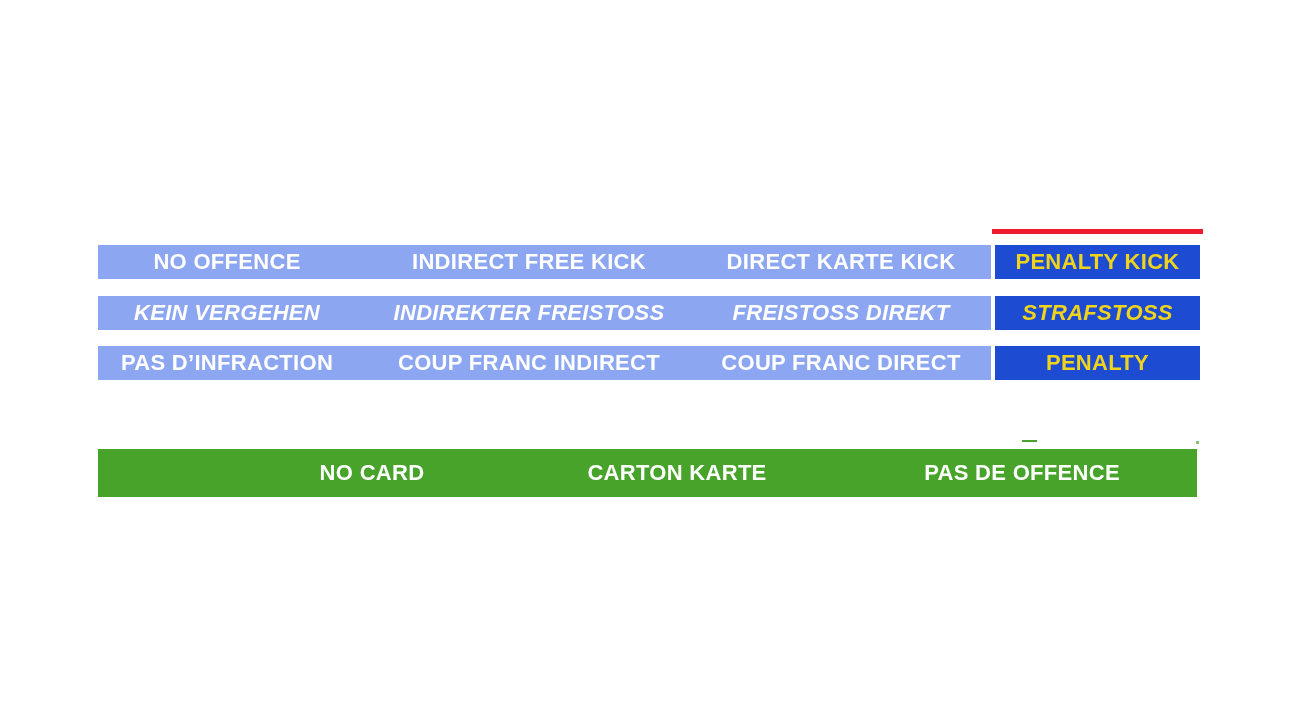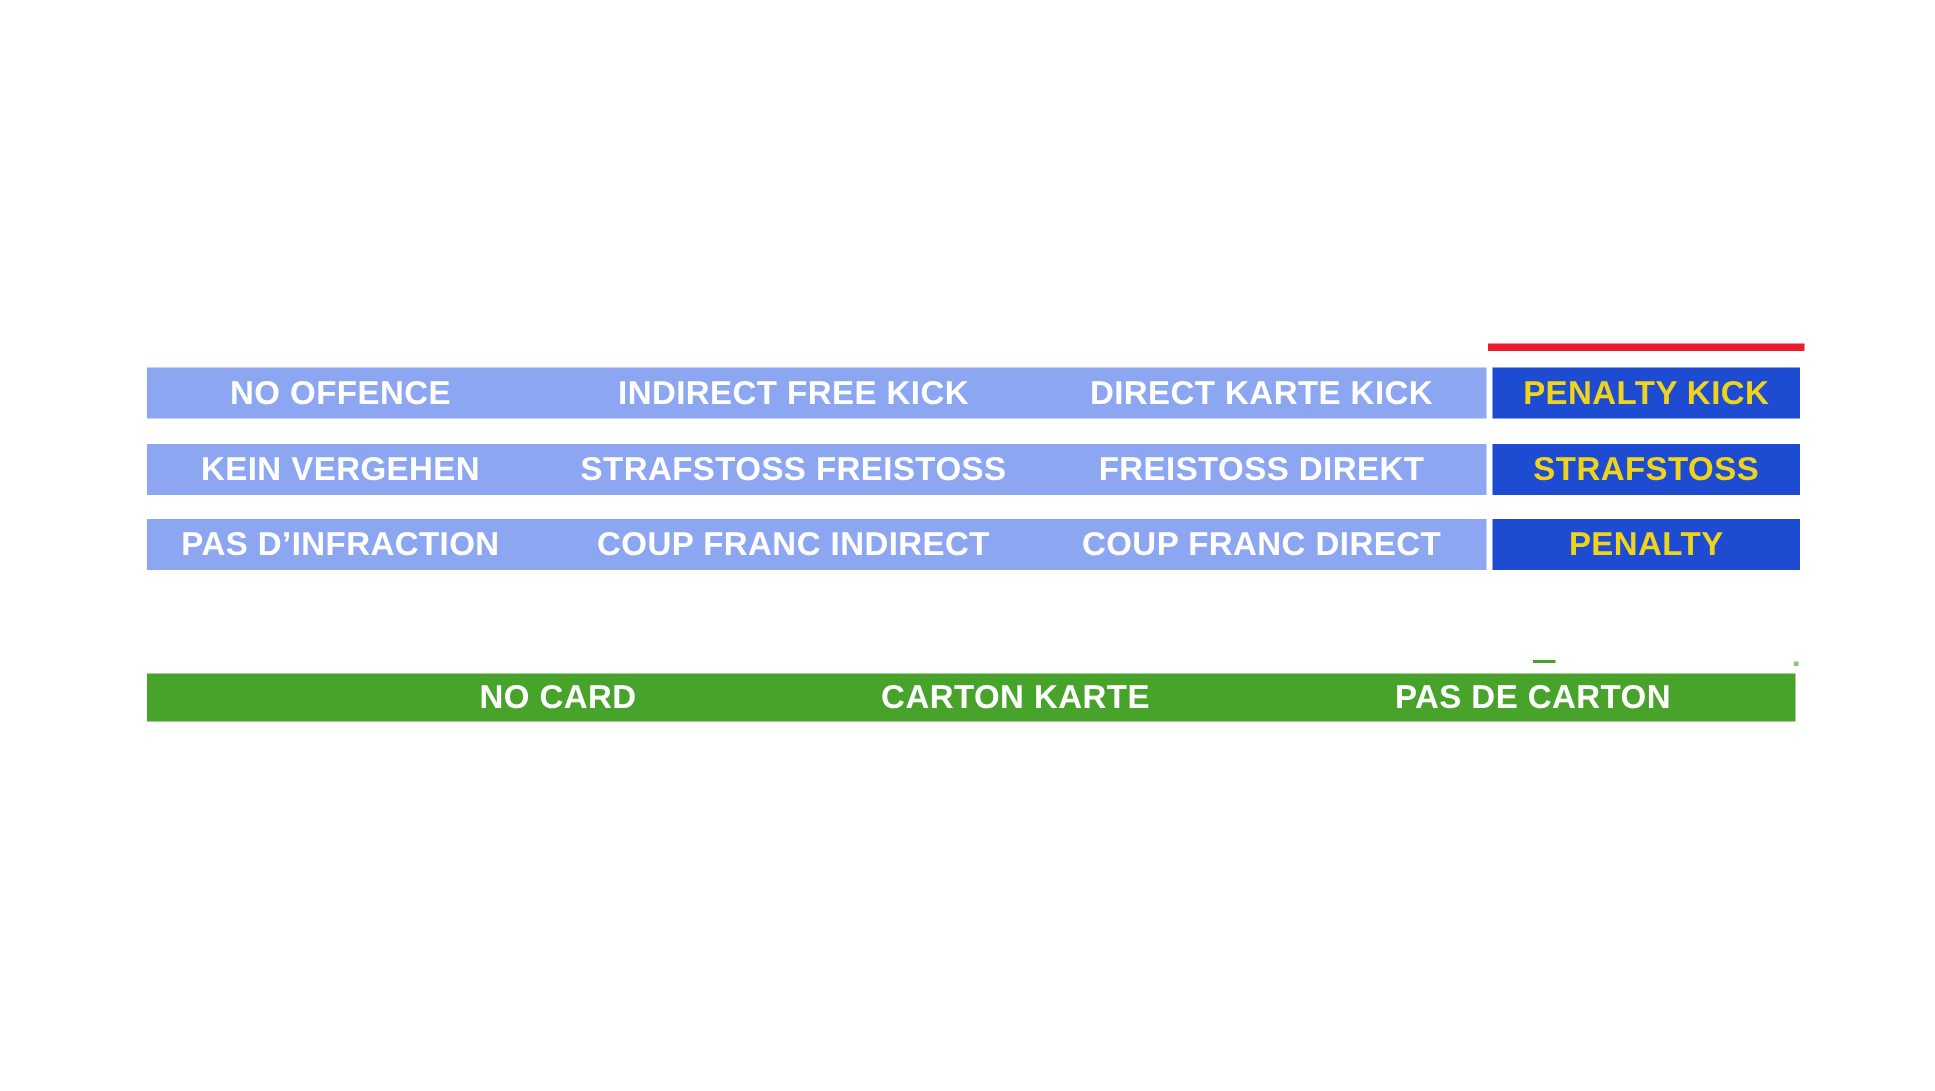--- a/index.html
+++ b/index.html
@@ -6,21 +6,21 @@
   .slide{
     position:relative;
     width:1290px;
     height:727px;
     background:#ffffff;
     overflow:hidden;
     font-family:"Liberation Sans", sans-serif;
   }
   .row{position:absolute;left:0;width:100%;height:44px;}
   .r1{top:245px;}
-  .r2{top:296px;}
+  .r2{top:296px;font-style:italic;}
   .r3{top:346px;padding-left:36px;}
   .bar{
     position:absolute;left:98px;top:0;width:893px;height:34px;
     background:var(--bar_light_blue,#8CA6F2);
   }
   .cell{
     position:absolute;top:50%;transform:translate(-50%,-50%);
     white-space:nowrap;
     color:var(--text_white,#ffffff);
     font-size:22px;font-weight:700;letter-spacing:0.3px;
@@ -35,21 +35,21 @@
   }
   .penalty-box span{
     color:var(--penalty_text_yellow,#F0D41C);
     font-size:22px;font-weight:700;letter-spacing:0.3px;white-space:nowrap;text-align:center;
   }
   .red-line{
     position:absolute;left:992px;top:229px;width:211px;height:5px;
     background:var(--accent_red,#EC1C2E);
   }
   .card-bar{
-    position:absolute;left:98px;top:449px;width:1099px;height:32px;
+    position:absolute;left:98px;top:449px;width:1099px;height:48px;
     background:var(--card_bar_green,#48A32B);
   }
   .gcell{
     position:absolute;top:50%;transform:translate(-50%,-50%);
     color:var(--text_white,#ffffff);
     font-size:22px;font-weight:700;letter-spacing:0.3px;white-space:nowrap;
   }
   .g0{left:274px;}
   .g1{left:579px;}
   .g2{left:924px;}
@@ -77,21 +77,21 @@
       <span class="cell c2">DIRECT KARTE KICK</span>
     </div>
     <div class="penalty-box">
       <span>PENALTY KICK</span>
     </div>
   </div>
 
   <div class="row r2">
     <div class="bar">
       <span class="cell c0">KEIN VERGEHEN</span>
-      <span class="cell c1">STRAFSTOSS FREISTOSS</span>
+      <span class="cell c1">INDIREKTER FREISTOSS</span>
       <span class="cell c2">FREISTOSS DIREKT</span>
     </div>
     <div class="penalty-box">
       <span>STRAFSTOSS</span>
     </div>
   </div>
 
   <div class="row r3">
     <div class="bar">
       <span class="cell c0">PAS D’INFRACTION</span>
@@ -102,16 +102,16 @@
       <span>PENALTY</span>
     </div>
   </div>
 
   <div class="stray-dash"></div>
   <div class="stray-dot"></div>
 
   <div class="card-bar">
     <span class="gcell g0">NO CARD</span>
     <span class="gcell g1">CARTON KARTE</span>
-    <span class="gcell g2">PAS DE CARTON</span>
+    <span class="gcell g2">PAS DE OFFENCE</span>
   </div>
 
 </div>
 
 </body></html>

